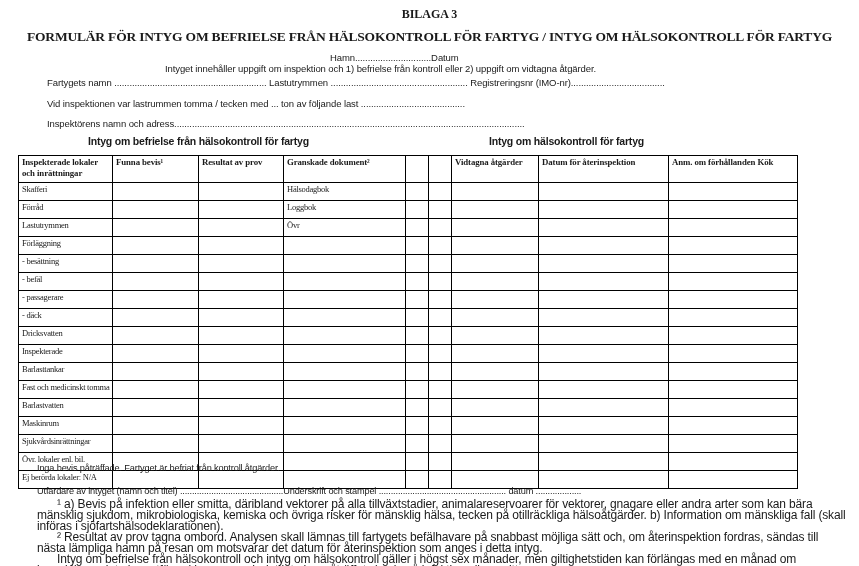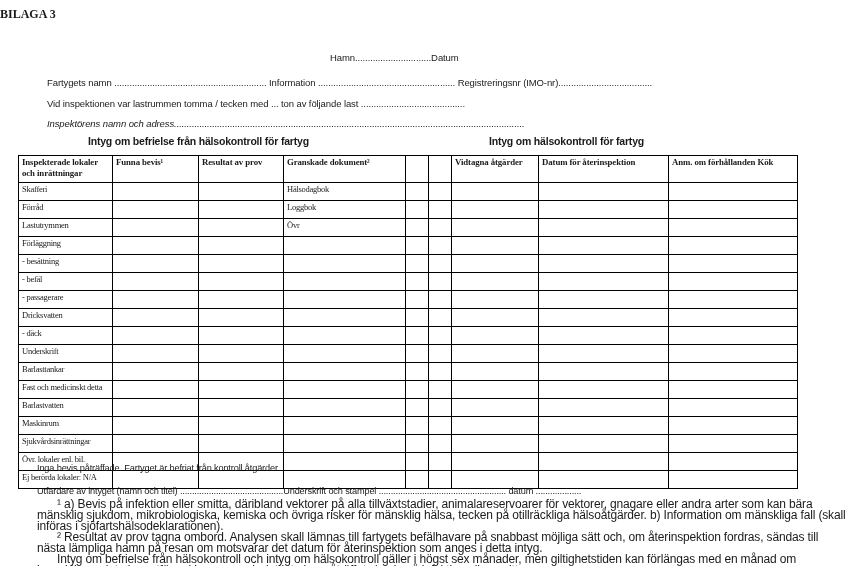--- a/index.html
+++ b/index.html
@@ -8,37 +8,37 @@
     background: #ffffff;
     color: #1a1a1a;
     font-family: "Liberation Sans", sans-serif;
     overflow: hidden;
   }
   .page { position: relative; width: 859px; height: 566px; background: #fff; }
   .abs { position: absolute; white-space: nowrap; }
 
   .annex {
     top: 7px; left: 0; right: 0;
-    text-align: left;
+    text-align: center;
     font-family: "Liberation Serif", serif;
     font-weight: bold; font-size: 12px;
   }
   .title {
     top: 29px; left: 0; right: 0;
     text-align: center;
     font-family: "Liberation Serif", serif;
     font-weight: bold; font-size: 13.5px; letter-spacing: -0.2px;
     white-space: nowrap;
   }
   .intro-line { font-size: 9.5px; letter-spacing: -0.1px; }
   .port-date  { top: 52px;  left: 330px; }
   .purpose    { top: 63px;  left: 165px; }
   .ship       { top: 77px;  left: 47px; }
   .cargo      { top: 98px;  left: 47px; }
-  .inspector  { top: 118px; left: 47px; font-style: italic; }
+  .inspector  { top: 118px; left: 47px; }
 
   .sec-h {
     font-weight: bold; font-size: 10.5px; letter-spacing: -0.2px;
     top: 135px;
   }
   .sec-h.left  { left: 88px; }
   .sec-h.right { left: 489px; }
 
   table.insp {
     position: absolute; top: 155px; left: 18px;
@@ -73,23 +73,25 @@
   }
   .notes p { margin: 0; text-indent: 20px; white-space: normal; }
 </style>
 </head>
 <body>
 
 <div class="page">
 
   <div class="abs annex">BILAGA 3</div>
 
+  <div class="abs title">FORMULÄR FÖR INTYG OM BEFRIELSE FRÅN HÄLSOKONTROLL FÖR FARTYG / INTYG OM HÄLSOKONTROLL FÖR FARTYG</div>
 
   <div class="abs intro-line port-date">Hamn..............................Datum</div>
-  <div class="abs intro-line ship">Fartygets namn ............................................................ Information ...................................................... Registreringsnr (IMO-nr).....................................</div>
+  <div class="abs intro-line purpose">Intyget innehåller uppgift om inspektion och 1) befrielse från kontroll eller 2) uppgift om vidtagna åtgärder.</div>
+  <div class="abs intro-line ship">Fartygets namn ............................................................ Lastutrymmen ...................................................... Registreringsnr (IMO-nr).....................................</div>
   <div class="abs intro-line cargo">Vid inspektionen var lastrummen tomma / tecken med ... ton av följande last .........................................</div>
   <div class="abs intro-line inspector">Inspektörens namn och adress..........................................................................................................................................</div>
 
   <div class="abs sec-h left">Intyg om befrielse från hälsokontroll för fartyg</div>
   <div class="abs sec-h right">Intyg om hälsokontroll för fartyg</div>
 
   <table class="insp">
     <colgroup>
       <col style="width:94px">
         <col style="width:86px">
@@ -186,43 +188,43 @@
           <td></td>
           <td></td>
           <td></td>
           <td></td>
           <td></td>
           <td></td>
           <td></td>
           <td></td>
         </tr>
         <tr>
+          <td>- däck</td>
+          <td></td>
+          <td></td>
+          <td></td>
+          <td></td>
+          <td></td>
+          <td></td>
+          <td></td>
+          <td></td>
+        </tr>
+        <tr>
           <td>Dricksvatten</td>
           <td></td>
           <td></td>
           <td></td>
           <td></td>
           <td></td>
           <td></td>
           <td></td>
           <td></td>
         </tr>
         <tr>
-          <td>- däck</td>
-          <td></td>
-          <td></td>
-          <td></td>
-          <td></td>
-          <td></td>
-          <td></td>
-          <td></td>
-          <td></td>
-        </tr>
-        <tr>
-          <td>Underskrift</td>
+          <td>Inspekterade</td>
           <td></td>
           <td></td>
           <td></td>
           <td></td>
           <td></td>
           <td></td>
           <td></td>
           <td></td>
         </tr>
         <tr>
@@ -230,21 +232,21 @@
           <td></td>
           <td></td>
           <td></td>
           <td></td>
           <td></td>
           <td></td>
           <td></td>
           <td></td>
         </tr>
         <tr>
-          <td>Fast och medicinskt detta</td>
+          <td>Fast och medicinskt tomma</td>
           <td></td>
           <td></td>
           <td></td>
           <td></td>
           <td></td>
           <td></td>
           <td></td>
           <td></td>
         </tr>
         <tr>

